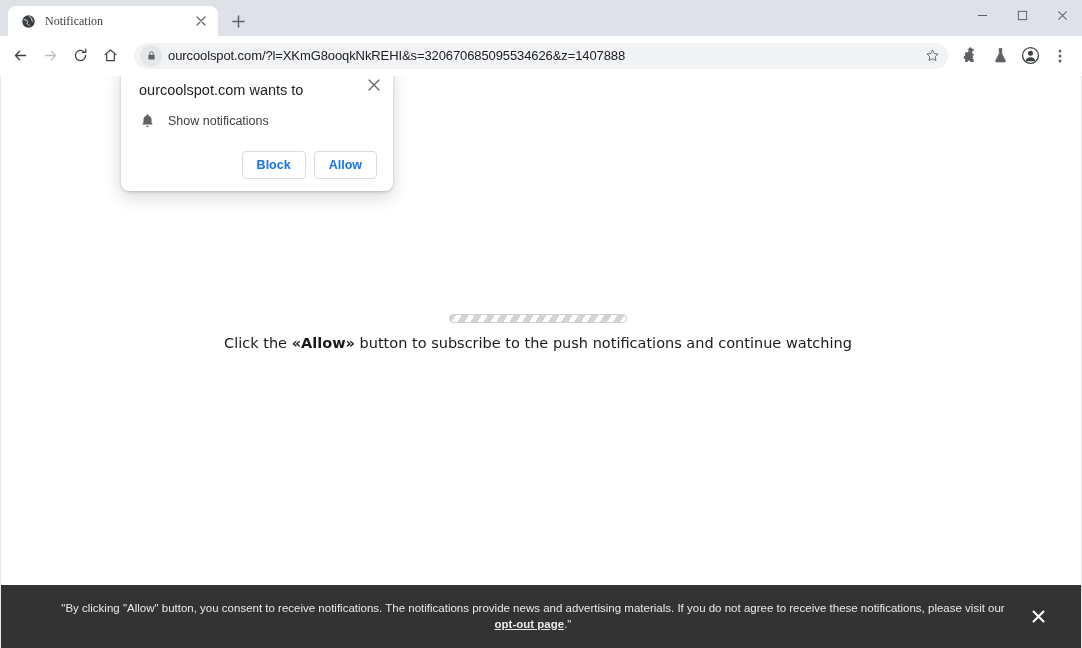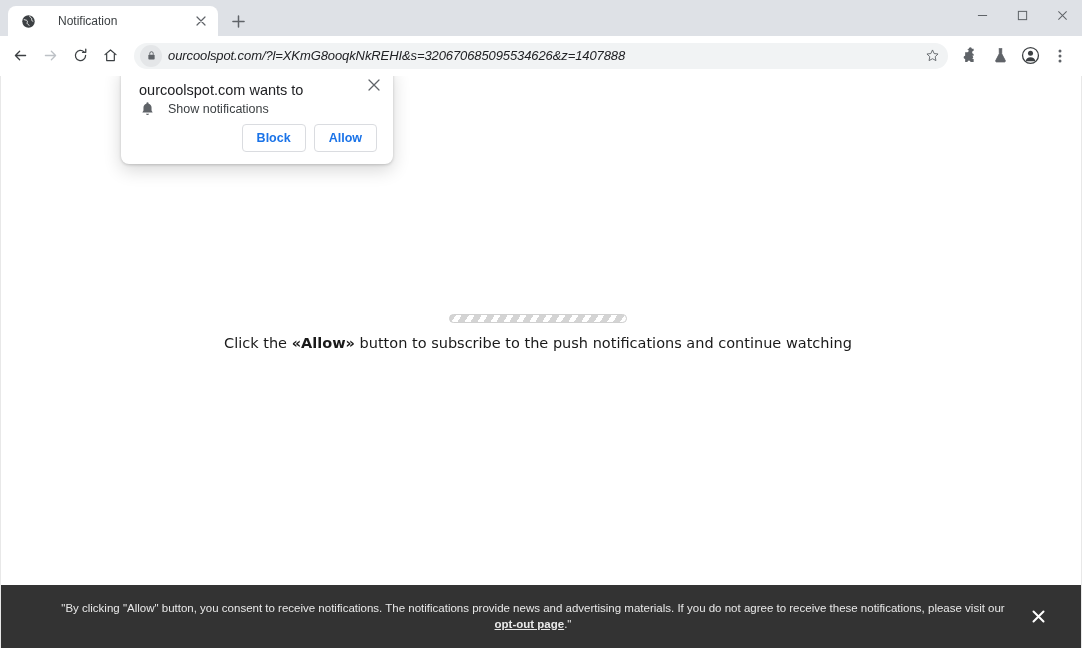--- a/index.html
+++ b/index.html
@@ -20,22 +20,23 @@
     align-items: flex-end;
     position: relative;
   }
   .tab-strip { display: flex; align-items: flex-end; padding-left: 8px; flex: 1; }
   .tab {
     width: 210px; height: 30px;
     background: #ffffff;
     border-radius: 8px 8px 0 0;
     display: flex; align-items: center;
     padding: 0 8px 0 12px;
-    gap: 22px;
+    gap: 9px;
     position: relative;
+    font-family: Liberation Serif, serif;
   }
   .tab-favicon {
     width: 16px; height: 16px; flex: 0 0 16px;
     display: flex; align-items: center; justify-content: center;
   }
   .tab-title {
     flex: 1;
     font-size: 12px; color: #3c4043;
     white-space: nowrap; overflow: hidden; text-overflow: ellipsis;
   }
@@ -72,21 +73,20 @@
   }
   .omnibox {
     flex: 1;
     height: 26px;
     background: #f1f3f4;
     border-radius: 13px;
     display: flex; align-items: center;
     margin: 0 6px 0 8px;
     padding: 0 4px 0 6px;
     overflow: hidden;
-    font-style: italic;
   }
   .lock-chip {
     width: 22px; height: 22px; flex: 0 0 22px;
     border-radius: 50%;
     background: #e4e6e8;
     display: flex; align-items: center; justify-content: center;
   }
   .url-text {
     flex: 1;
     font-size: 13px;
@@ -128,24 +128,24 @@
   .perm-close {
     position: absolute;
     top: 8px; right: 8px;
     width: 22px; height: 22px;
     display: flex; align-items: center; justify-content: center;
     font-size: 15px; color: #5f6368; line-height: 1;
   }
   .perm-title {
     font-size: 14.5px;
     color: #202124;
-    margin: 0 0 2px 0;
+    margin: 0 0 14px 0;
     font-weight: 400;
   }
-  .perm-row { display: flex; align-items: center; gap: 12px; margin-bottom: 7px; }
+  .perm-row { display: flex; align-items: center; gap: 12px; margin-bottom: 22px; }
   .perm-bell { width: 17px; height: 17px; flex: 0 0 17px; display: flex; align-items: center; justify-content: center; }
   .perm-label { font-size: 12.5px; color: #3c4043; }
   .perm-actions { display: flex; justify-content: flex-end; gap: 8px; }
   .perm-btn {
     min-width: 56px;
     padding: 6px 14px;
     border: 1px solid #dadce0;
     border-radius: 4px;
     background: #ffffff;
     color: #1a73e8;

